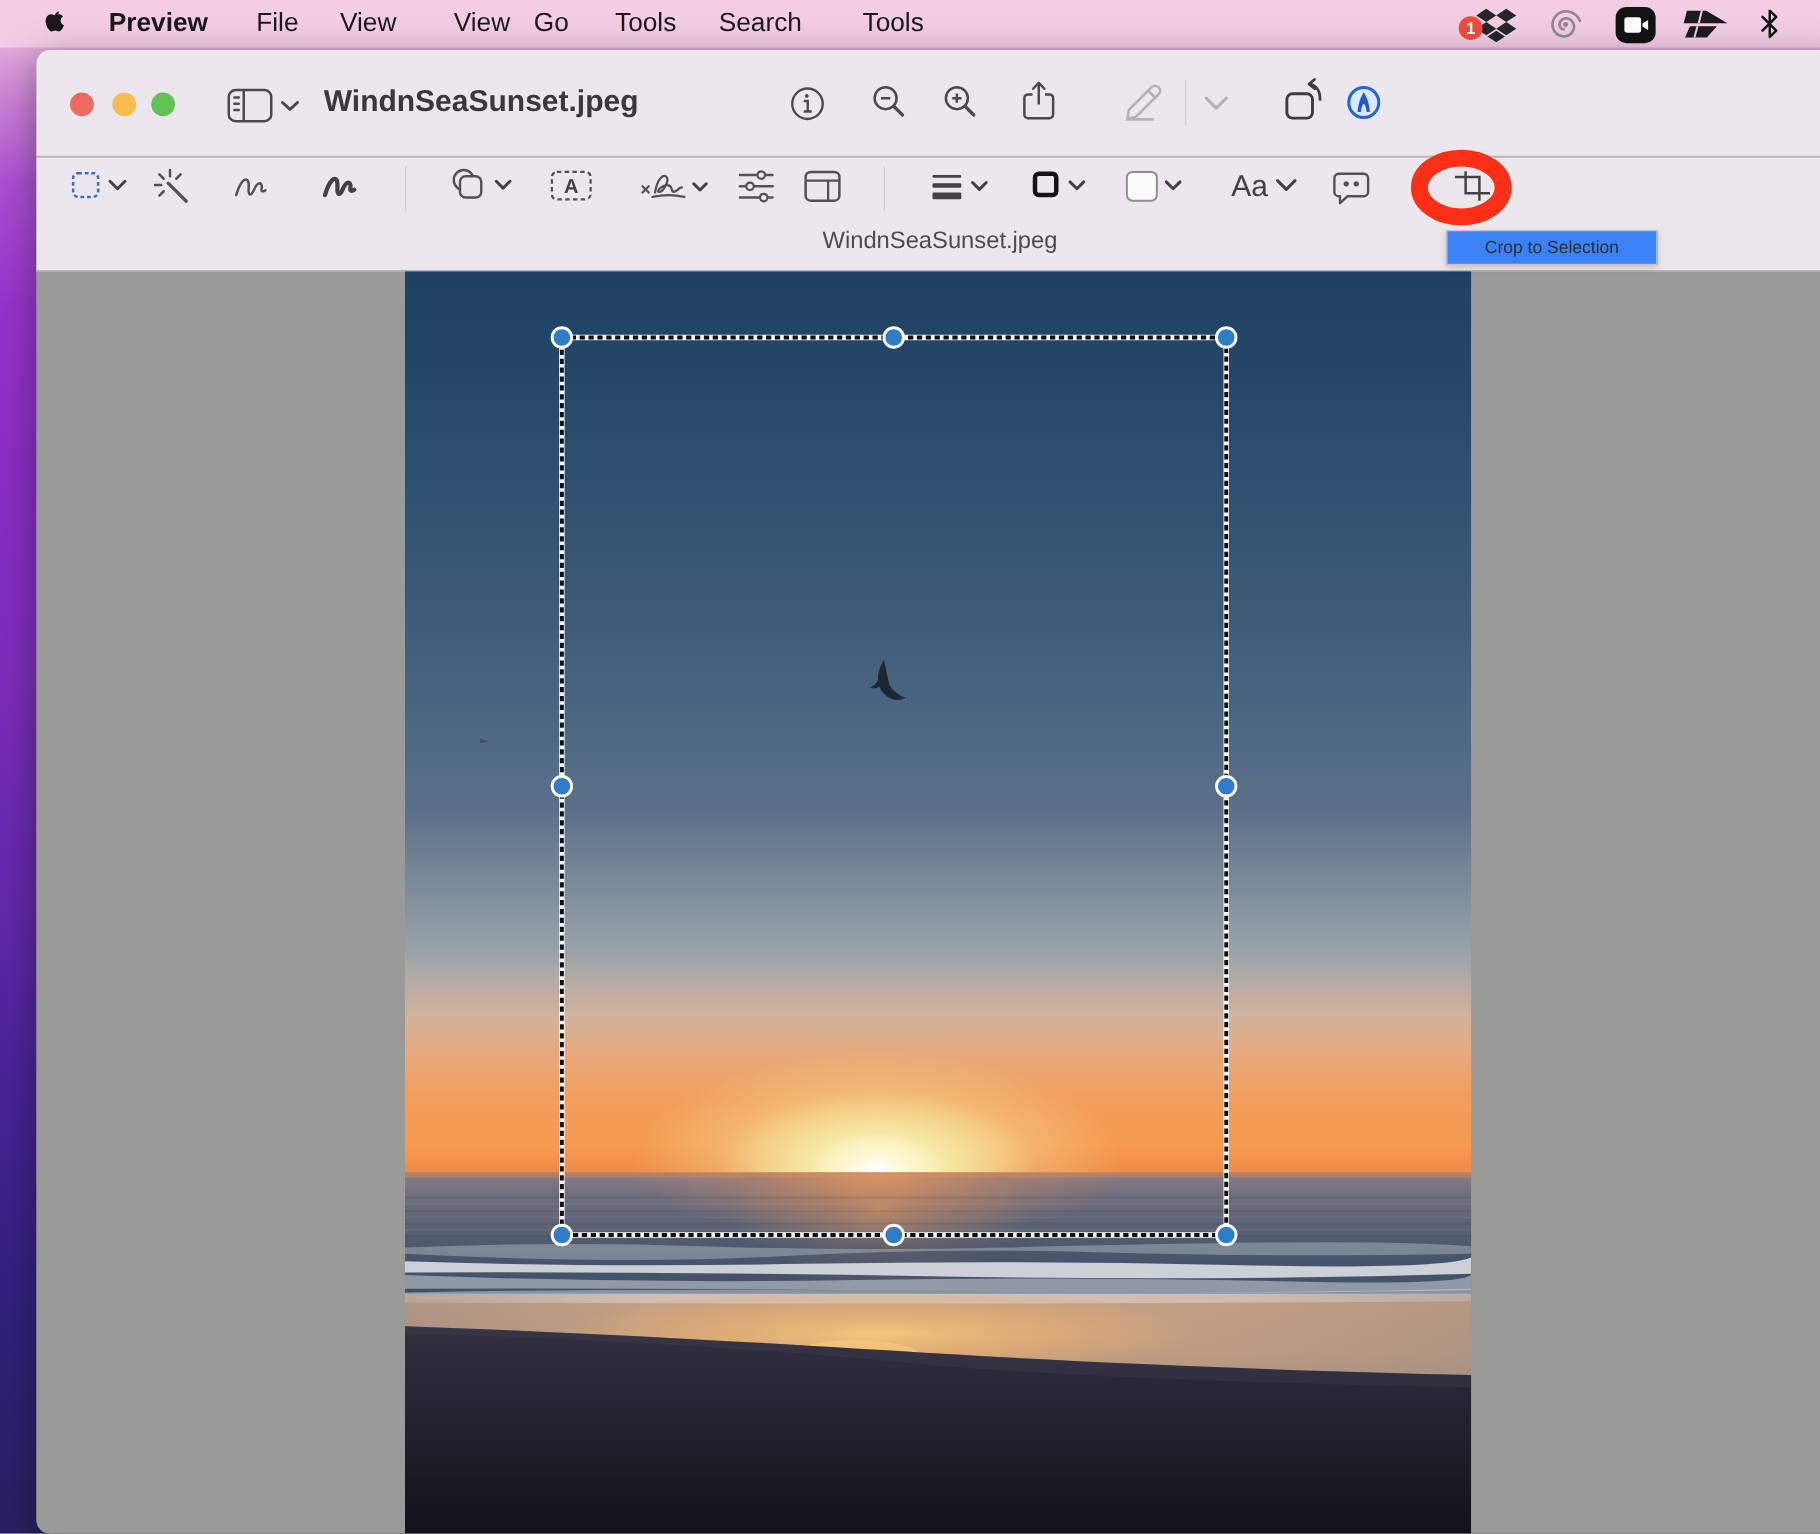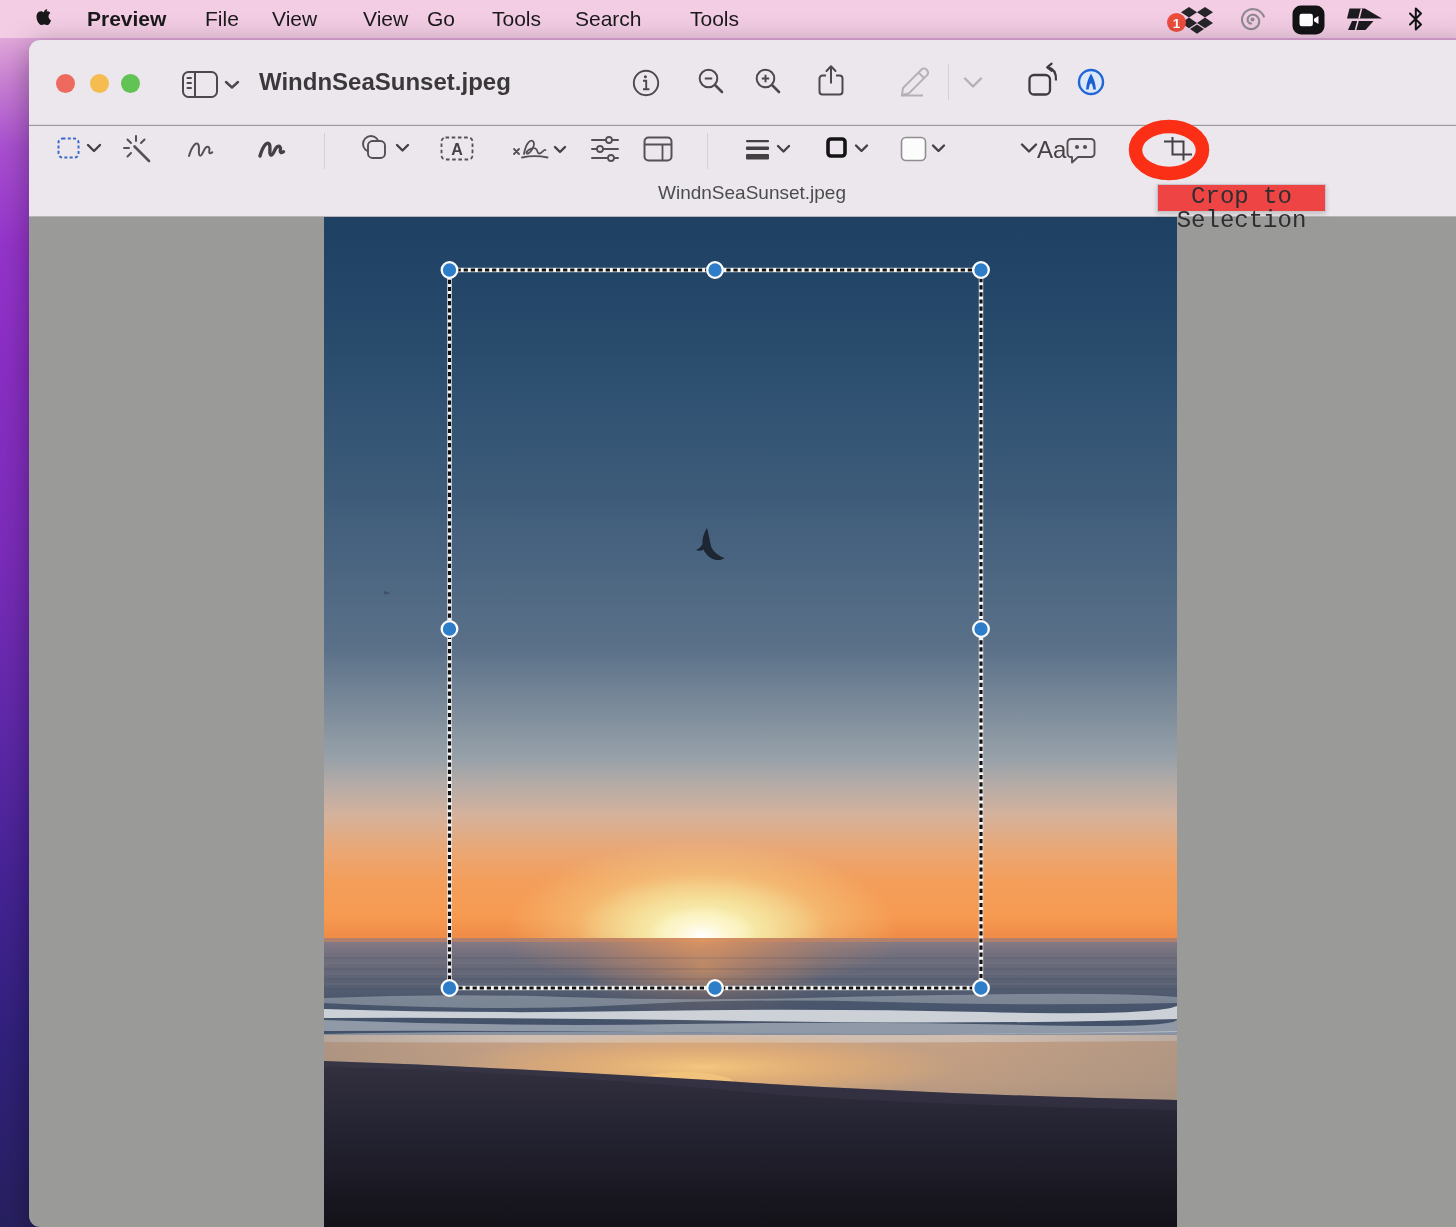--- a/index.html
+++ b/index.html
@@ -10,21 +10,21 @@
 }
 .menubar { position:absolute; left:0; top:0; width:1456px; height:38px; background:#f3cde4;padding-left:11px; }
 .menubar .mi { position:absolute; top:0; height:38px; line-height:38px; font-size:21px; color:#1a1a1c; }
 .window { position:absolute; left:10px; top:40px; width:1446px; height:1187px; border-radius:11px; background:#9a9a99; box-shadow:0 6px 30px rgba(0,0,0,0.35); overflow:hidden;margin-left:19px; }
 .titlebar { position:absolute; left:0; top:0; width:1446px; height:85px; background:#ece7ec; border-bottom:1px solid #dcd7dc; }
 .toolsrow { position:absolute; left:0; top:86px; width:1446px; height:91px; background:#ece7ec; border-bottom:1px solid #b9b4b9; }
 .tl { position:absolute; top:34px; width:19px; height:19px; border-radius:50%; }
 .fname { position:absolute; top:56px; width:100%; text-align:center; font-size:19px; color:#4c4c4e; }
 .searchbox { position:absolute; left:1098px; top:19px; width:339px; height:42px; background:#e3dee3; border-radius:10px; }
 .searchbox span { position:absolute; left:60px; top:8px; font-size:23px; color:#a09ba2; }
-.tooltip { position:absolute; left:1157px; top:184px; width:169px; height:28px; background:#ef4444; border:1px solid #c9c4c9; box-shadow:0 2px 5px rgba(0,0,0,0.18); font-size:24px; color:#2e2e30; line-height:24px; text-align:center; z-index:60;font-family:Liberation Mono, monospace; }
+.tooltip { position:absolute; left:1157px; top:184px; width:169px; height:28px; background:#3b82f6; border:1px solid #c9c4c9; box-shadow:0 2px 5px rgba(0,0,0,0.18); font-size:14px; color:#2e2e30; line-height:24px; text-align:center; z-index:60; }
 .photo { position:absolute; left:295px; top:177px; width:853px; height:1010px; }
 svg.icon { position:absolute; overflow:visible; }
 </style>
 </head>
 <body>
 <div id="stage">
 <div class="wallpaper"></div>
 
 <div class="menubar">
   <svg class="icon" style="left:36px;top:8px" width="18" height="22" viewBox="0 0 18 22">
@@ -218,21 +218,21 @@
     <svg class="icon" style="left:797px;top:11px" width="56" height="24" viewBox="0 0 56 24">
       <rect x="2" y="2" width="17" height="17" rx="3" fill="none" stroke="#141414" stroke-width="3.6"></rect>
       <path d="M30 8.5 l5.5 5.5 l5.5 -5.5" fill="none" stroke="#444044" stroke-width="2.4" stroke-linecap="round" stroke-linejoin="round"></path>
     </svg>
 
     <svg class="icon" style="left:871px;top:10px" width="58" height="26" viewBox="0 0 58 26">
       <rect x="1.5" y="1.5" width="24" height="23" rx="4.5" fill="#fcfcfc" stroke="#918c91" stroke-width="1.6"></rect>
       <path d="M33 9.5 l5.5 5.5 l5.5 -5.5" fill="none" stroke="#444044" stroke-width="2.4" stroke-linecap="round" stroke-linejoin="round"></path>
     </svg>
 
-    <span style="position:absolute;left:1008px;top:10px;font-size:24px;color:#444044">Aa</span>
+    <span style="position:absolute;left:956px;top:10px;font-size:24px;color:#444044">Aa</span>
     <svg class="icon" style="left:991px;top:16px" width="18" height="14" viewBox="0 0 18 14">
       <path d="M2 2.5 l7 7 l7 -7" fill="none" stroke="#444044" stroke-width="2.4" stroke-linecap="round" stroke-linejoin="round"></path>
     </svg>
 
     <svg class="icon" style="left:1037px;top:11px" width="30" height="28" viewBox="0 0 30 28">
       <path d="M5 2 h20 a3.5 3.5 0 0 1 3.5 3.5 v11 a3.5 3.5 0 0 1 -3.5 3.5 h-13 l-6 5.5 v-5.5 h-1 a3.5 3.5 0 0 1 -3.5 -3.5 v-11 a3.5 3.5 0 0 1 3.5 -3.5 z" fill="none" stroke="#545054" stroke-width="1.9" stroke-linejoin="round"></path>
       <circle cx="11" cy="10" r="2.1" fill="#545054"></circle>
       <circle cx="19" cy="10" r="2.1" fill="#545054"></circle>
     </svg>
 

